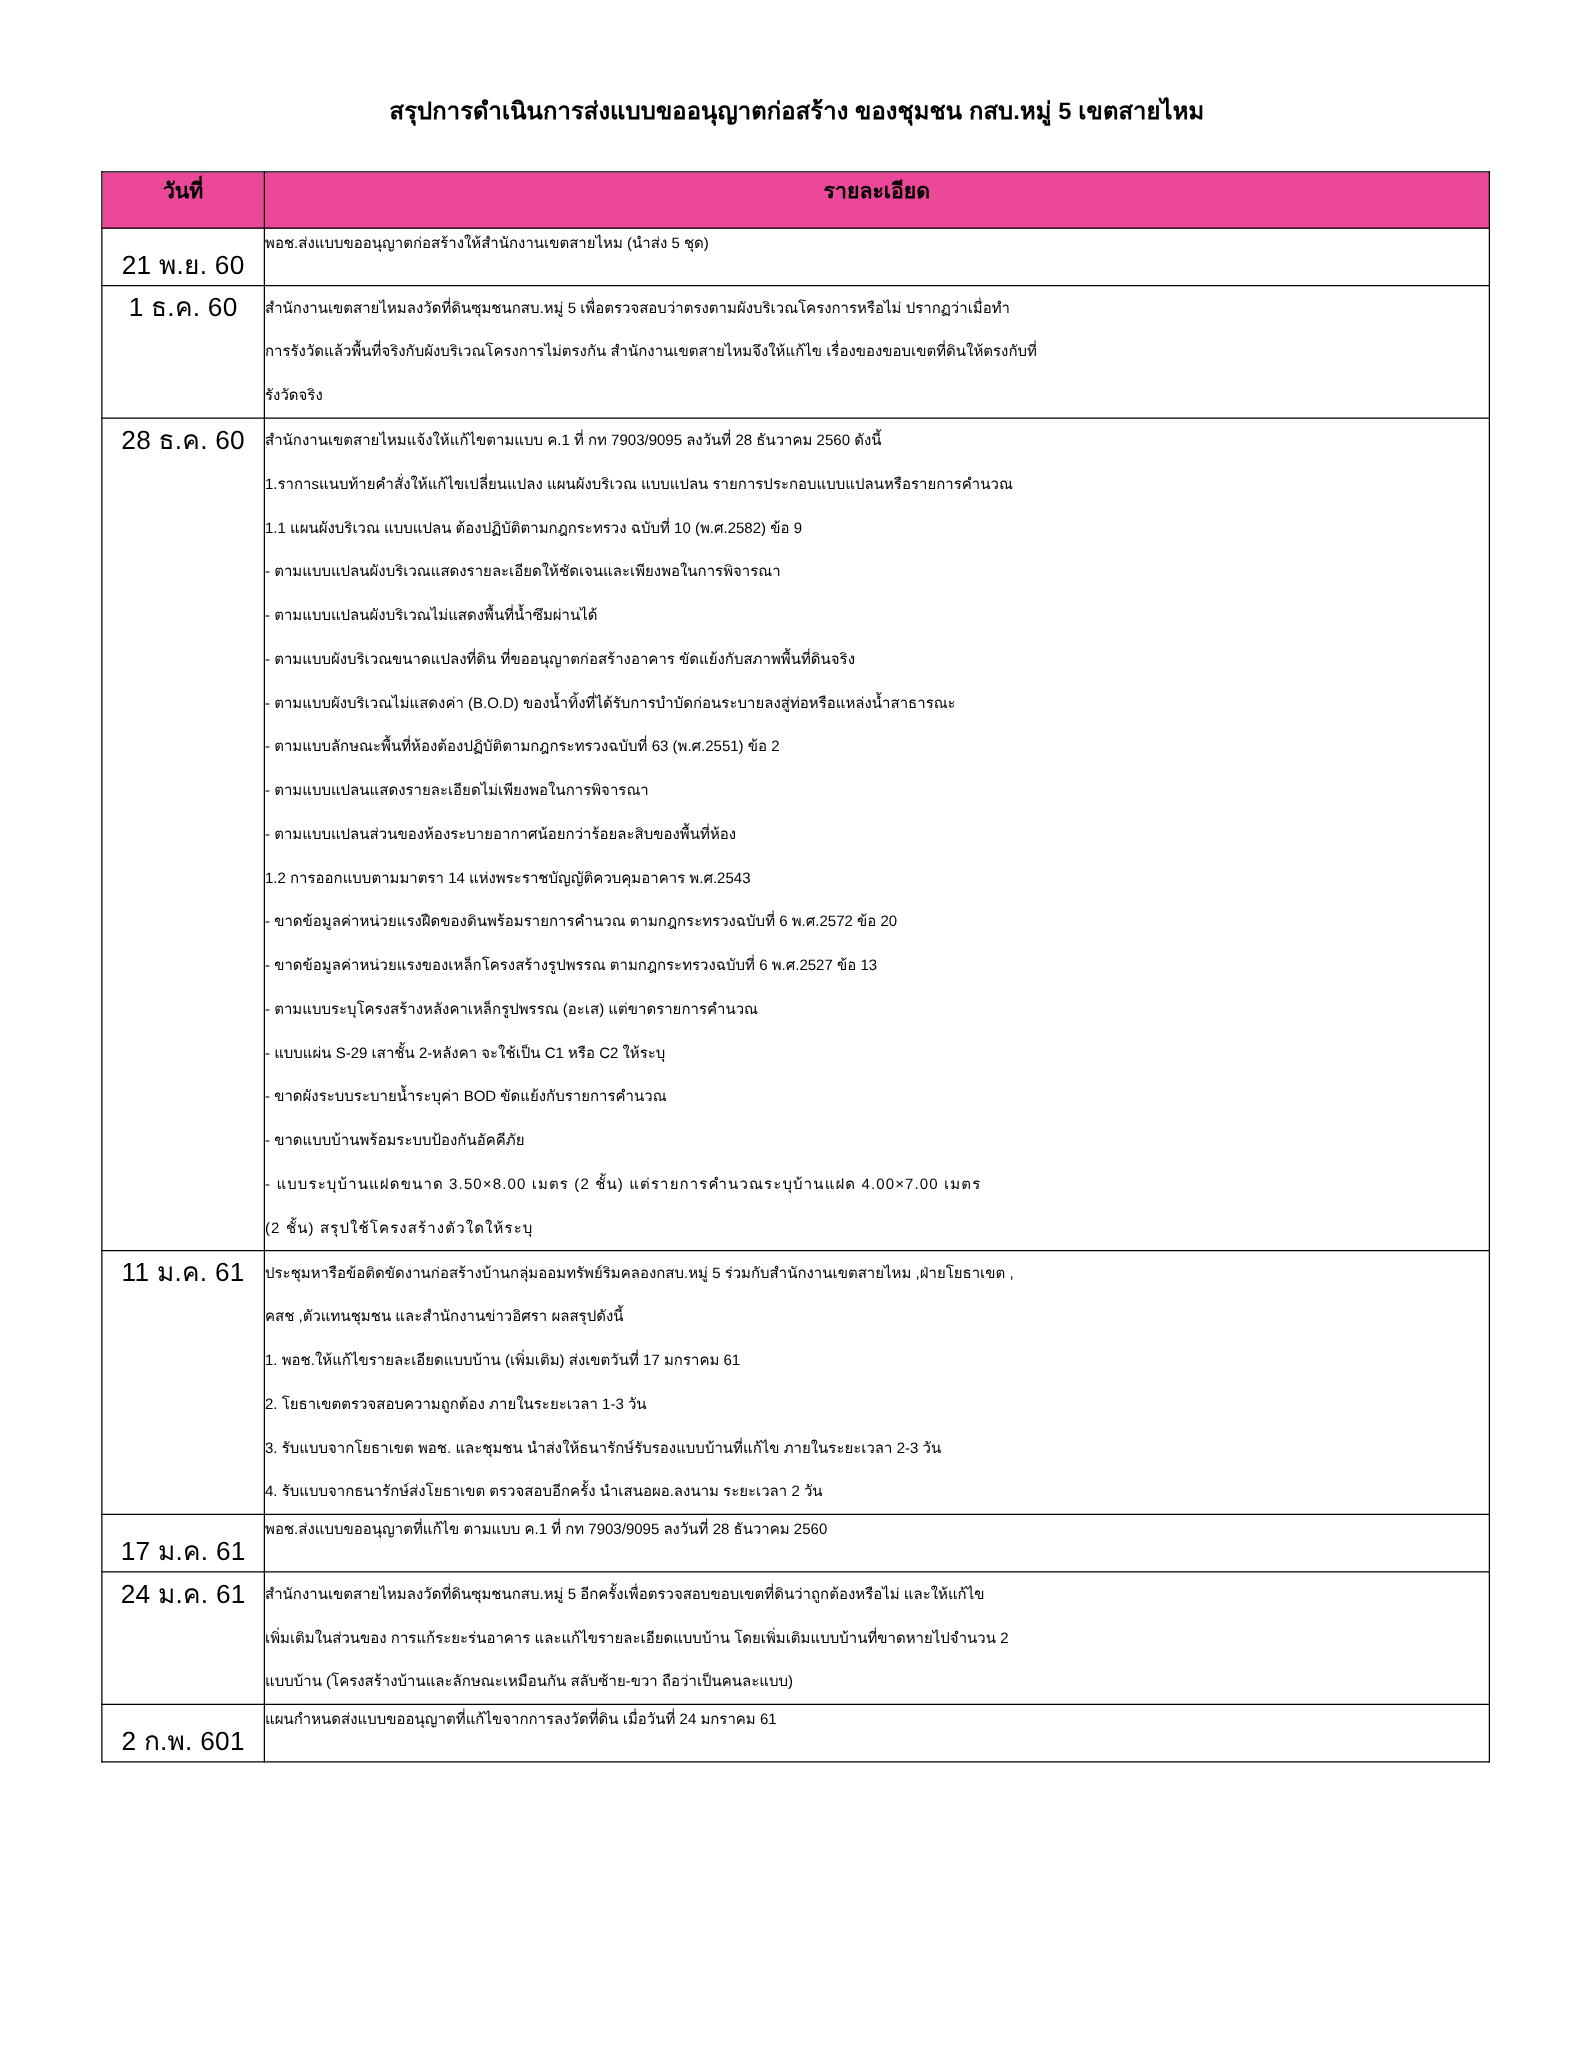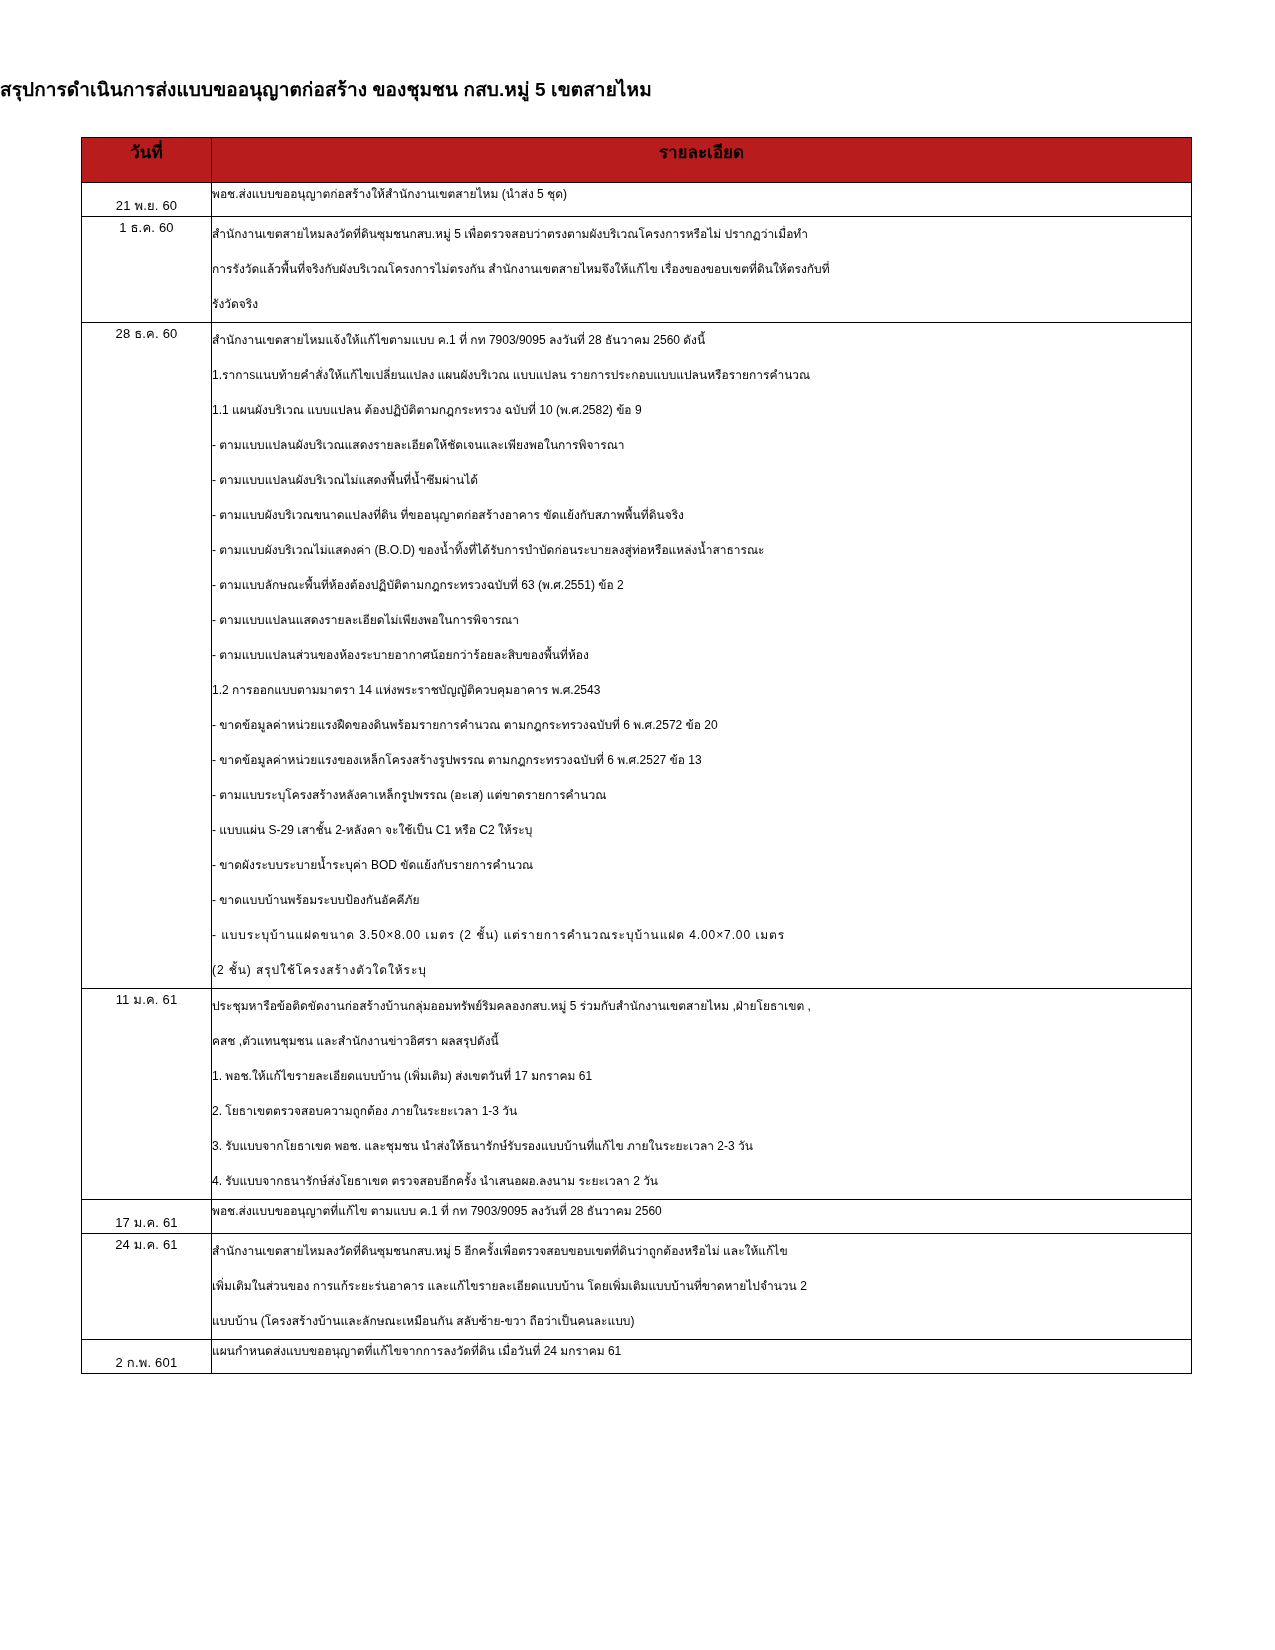--- a/index.html
+++ b/index.html
@@ -15,20 +15,21 @@
     overflow: hidden;
   }
   .page {
     position: relative;
     width: 1275px;
     height: 1650px;
     box-sizing: border-box;
     padding: 0;
   }
   .doc-title {
+    text-align: center;
     font-size: 19px;
     font-weight: bold;
     letter-spacing: 0.1px;
     padding-top: 78px;
     padding-bottom: 0;
     line-height: 1.3;
   }
   .table-wrap {
     position: absolute;
     left: 81px;
@@ -42,31 +43,31 @@
   }
   table.main td, table.main th {
     border: 1.5px solid #000000;
     vertical-align: top;
     padding: 0;
   }
   col.c-date { width: 130px; }
   col.c-detail { width: 980px; }
 
   thead th {
-    background: #b91c1c;
+    background: #ec4899;
     text-align: center;
     font-weight: bold;
     font-size: 17px;
     height: 44px;
     vertical-align: middle;
     padding: 6px 4px;
   }
   td.date-cell {
     text-align: center;
-    font-size: 13px;
+    font-size: 21px;
     padding: 12px 6px 10px 6px;
     white-space: nowrap;
     letter-spacing: 0.2px;
   }
   td.detail-cell {
     font-size: 12px;
     padding: 11px 12px 9px 14px;
     line-height: 1.0;
   }
   td.detail-cell .ln {

